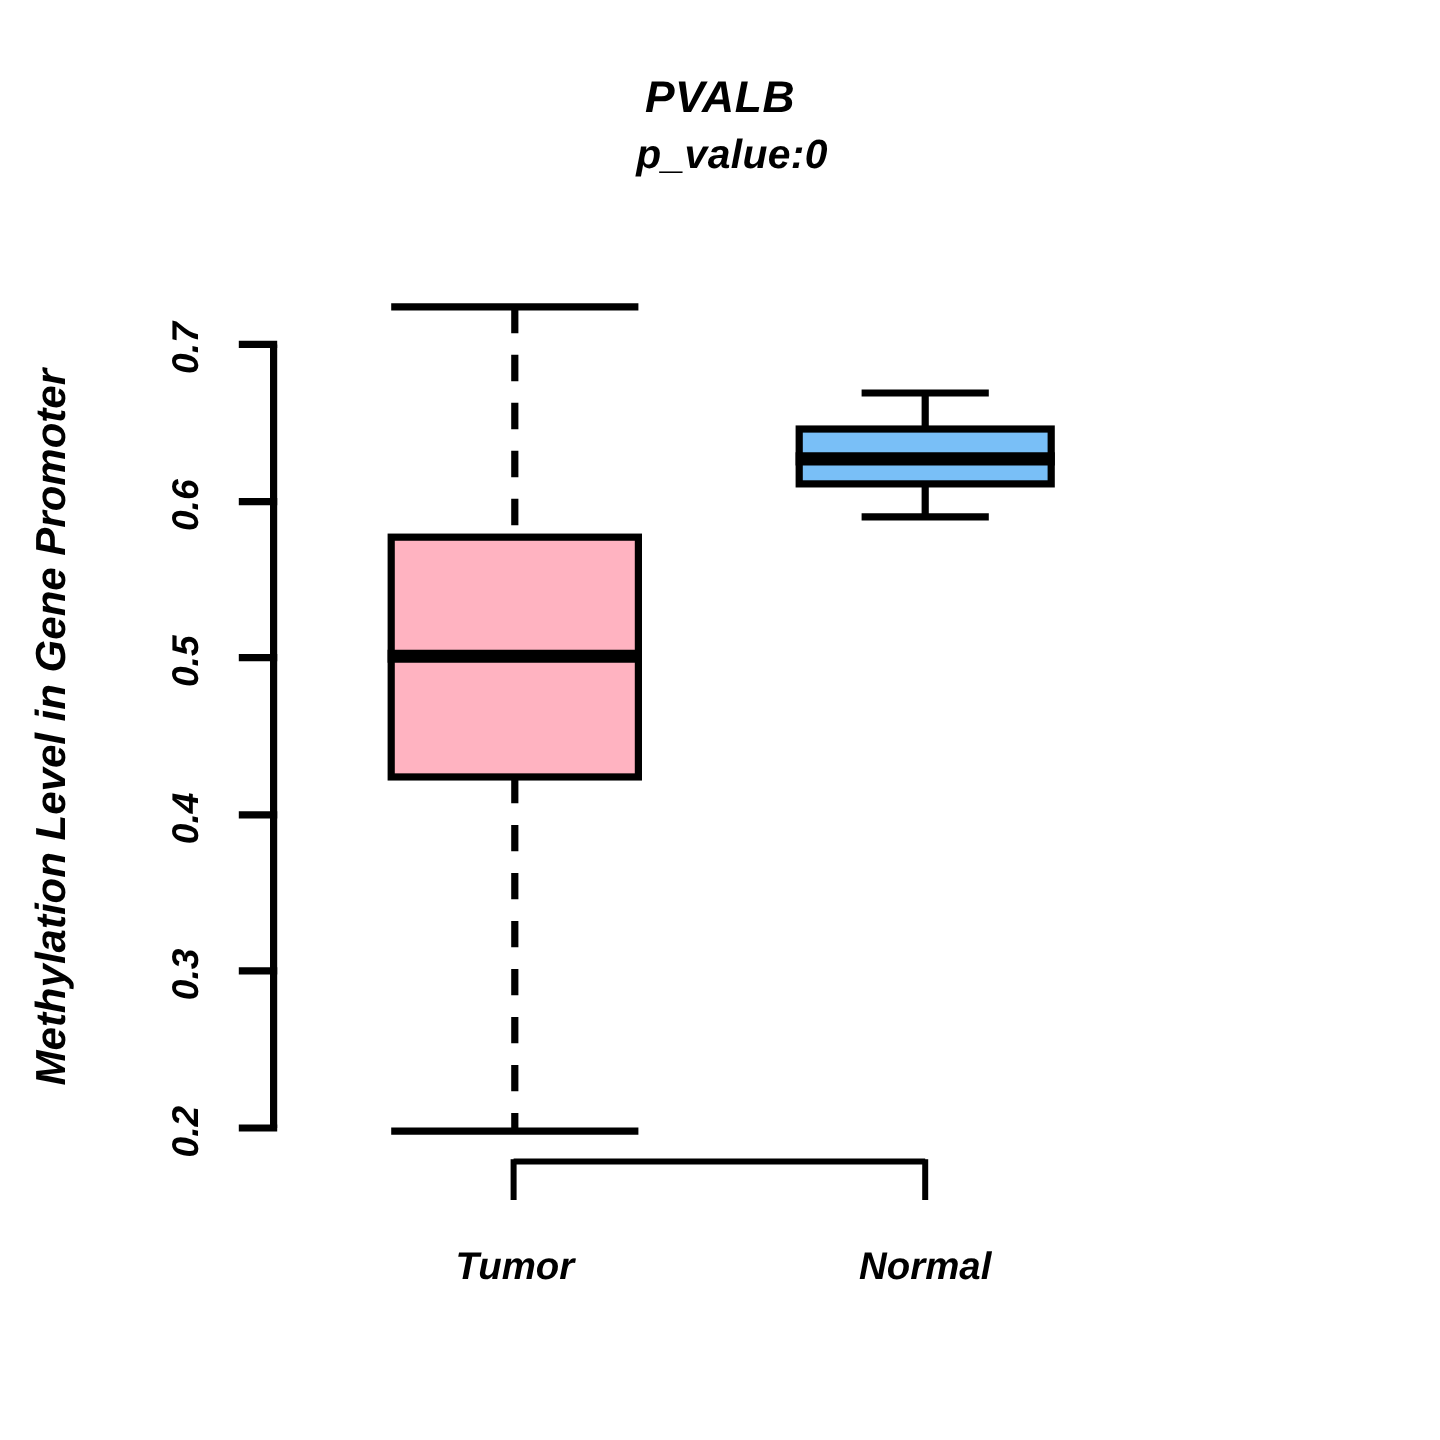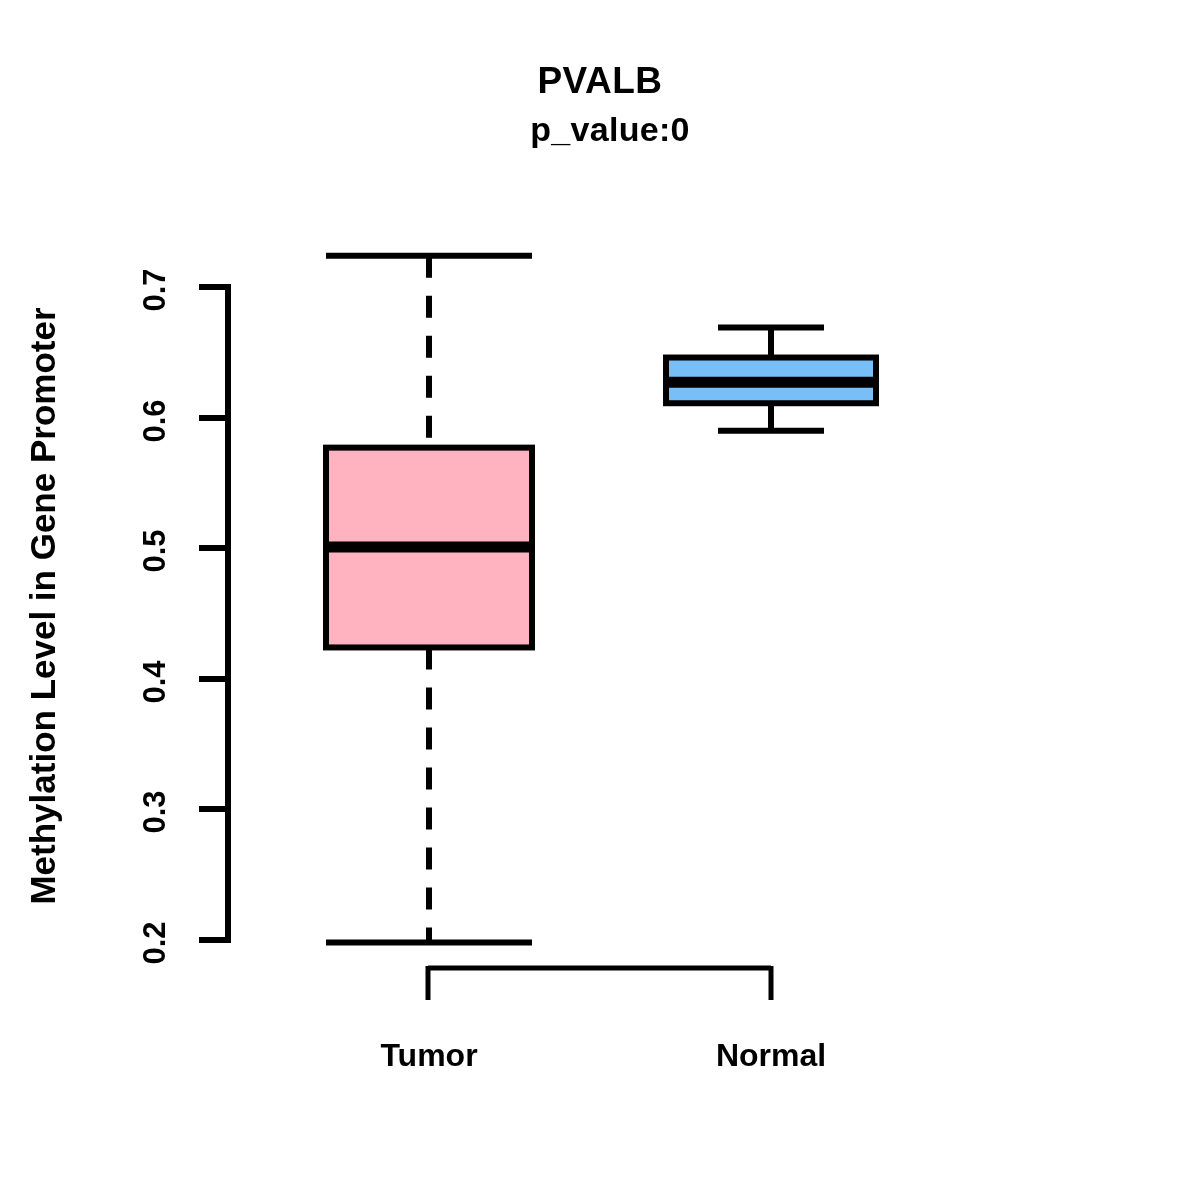--- a/index.html
+++ b/index.html
@@ -13,20 +13,21 @@
     height: 1200px;
     font-family: "Liberation Sans", sans-serif;
     color: #000000;
     overflow: hidden;
   }
   #plot-root {
     position: relative;
     width: 1200px;
     height: 1200px;
     background: #ffffff;
+    font-style: italic;
   }
   .abs { position: absolute; }
 
   
   #title-block {
     left: 0;
     top: 62px;
     width: 1200px;
     text-align: center;
     line-height: 1.0;

